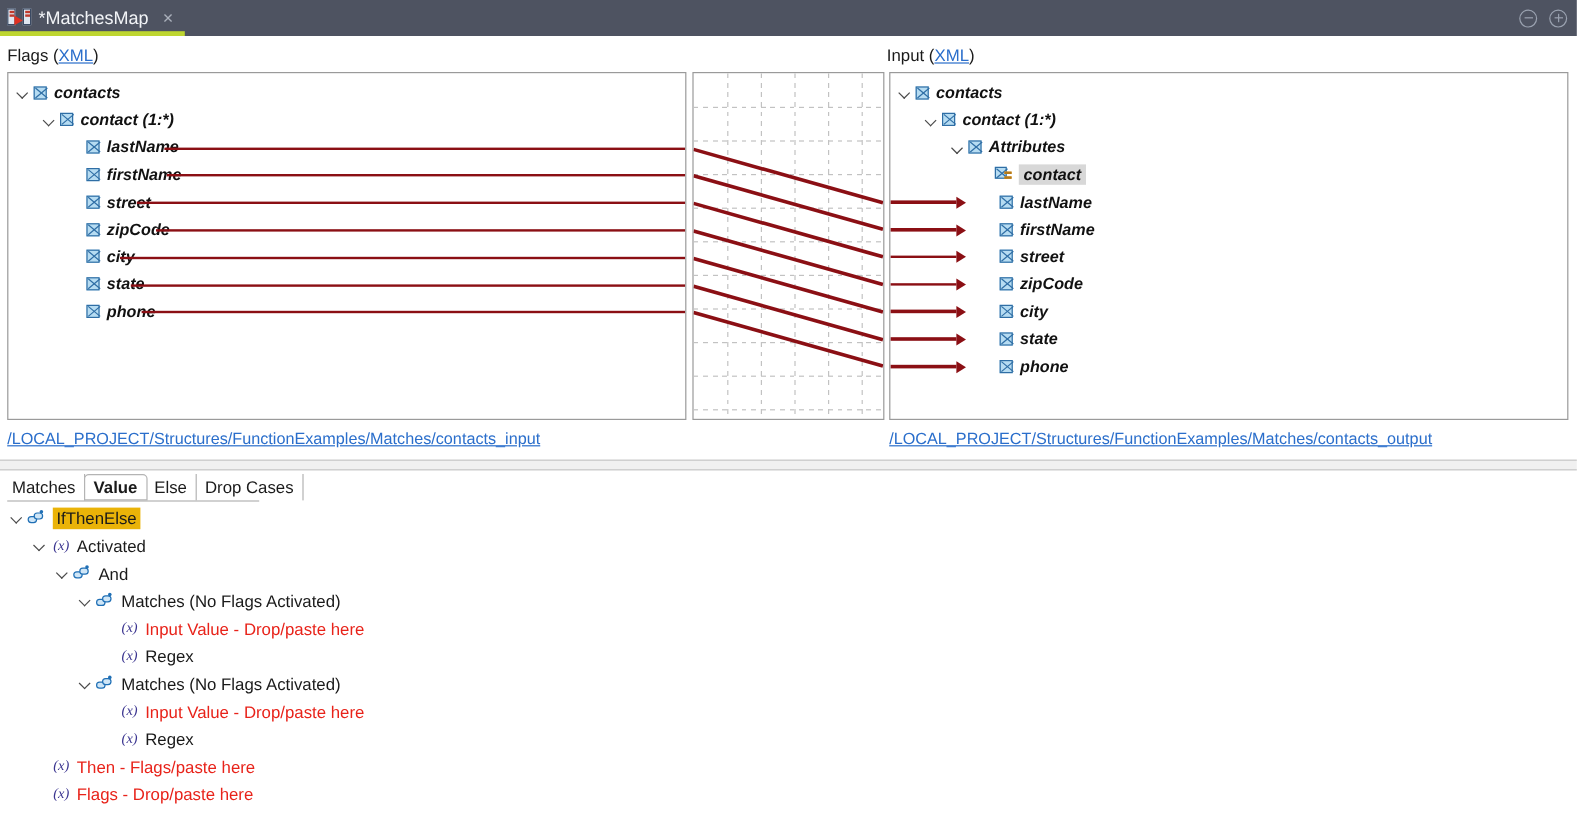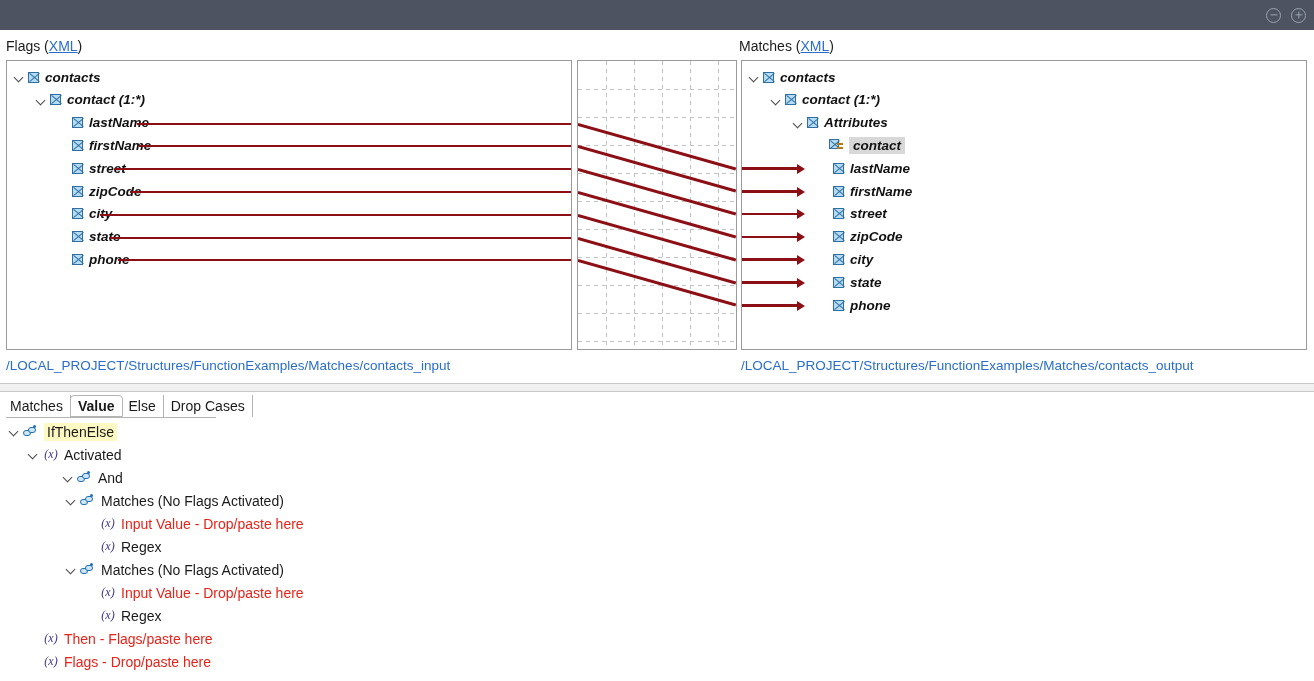--- a/index.html
+++ b/index.html
@@ -105,21 +105,21 @@
   .arrowline{position:absolute;height:2.5px;background:#8b0f14;}
   .arrowhead{
     position:absolute;width:0;height:0;
     border-top:5px solid transparent;border-bottom:5px solid transparent;
     border-left:8px solid #8b0f14;
   }
   .diag{position:absolute;transform-origin:0 50%;height:2.5px;background:#8b0f14;}
 
   
   .path{
-    position:absolute;font-size:13.5px;color:#2a6ecb;
+    position:absolute;font-size:13.5px;color:#2a6ecb;text-decoration:underline;
     white-space:nowrap;cursor:pointer;
   }
 
   
   .splitter{position:absolute;left:0;top:383px;width:1314px;height:7px;background:#f0f0f0;border-top:1px solid #c8c8c8;border-bottom:1px solid #c8c8c8;}
 
   
   .tabbar{position:absolute;left:6px;top:395px;height:22px;display:flex;align-items:stretch;}
   .btab{
     display:flex;align-items:center;padding:0 7px;font-size:14px;color:#1a1a1a;
@@ -148,37 +148,51 @@
   }
   .fn-ico .lk1{left:0;top:5px;}
   .fn-ico .lk2{left:5px;top:2px;}
   .fn-ico .dot{position:absolute;left:10px;top:0;width:3px;height:3px;border-radius:50%;background:#1f6fb5;}
   .vx-ico{
     width:18px;flex:none;margin-right:4px;font-size:12px;color:#3b3590;
     font-family:"Liberation Serif",serif;font-style:italic;text-align:center;
   }
   .blabel{font-size:14px;color:#1a1a1a;}
   .blabel.red{color:#e8231a;}
-  .brow.sel .blabel{background:#fef9c3;padding:1px 3px;}
+  .brow.sel .blabel{background:#eab308;padding:1px 3px;}
 </style>
 </head>
 <body>
 
 <div class="titlebar">
+  <div class="tab-active">
+    <div class="map-icon">
+      <div class="doc l"></div>
+        <div class="bar b1"></div>
+        <div class="bar b2"></div>
+      <div class="doc r"></div>
+        <div class="bar b3"></div>
+        <div class="bar b4"></div>
+      <div class="arrow"></div>
+    </div>
+    <span class="tab-title">*MatchesMap</span>
+    <span class="tab-close">×</span>
+    <div class="tab-accent"></div>
+  </div>
   <div class="win-btns">
     <div class="circ"></div>
     <div class="circ plus"></div>
   </div>
 </div>
 
 <div class="hdr" style="left:6px;top:38px;">
   <span>Flags (</span><a>XML</a><span>)</span>
 </div>
 <div class="hdr" style="left:739px;top:38px;">
-  <span>Matches (</span><a>XML</a><span>)</span>
+  <span>Input (</span><a>XML</a><span>)</span>
 </div>
 
 <div class="panel panel-in">
   <div id="input-tree">
       <div class="node" style="left: 6px; top: 7px;">
         <span class="twisty"></span>
         <span class="xml-ico"></span>
         <span class="node-label">contacts</span>
       </div>
       <div class="node" style="left: 28px; top: 29.8px;">
@@ -367,21 +381,21 @@
         <span class="lk lk2"></span>
         <span class="dot"></span>
       </span>
       <span class="blabel">IfThenElse</span>
     </div>
     <div class="brow" style="left: 27px; top: 23px;">
       <span class="btwisty"></span>
       <span class="vx-ico">(x)</span>
       <span class="blabel">Activated</span>
     </div>
-    <div class="brow" style="left: 62px; top: 46px; align-items: center;">
+    <div class="brow" style="left: 46px; top: 46px; align-items: center;">
       <span class="btwisty"></span>
       <span class="fn-ico">
         <span class="lk lk1"></span>
         <span class="lk lk2"></span>
         <span class="dot"></span>
       </span>
       <span class="blabel">And</span>
     </div>
     <div class="brow" style="left: 65px; top: 69px;">
       <span class="btwisty"></span>

